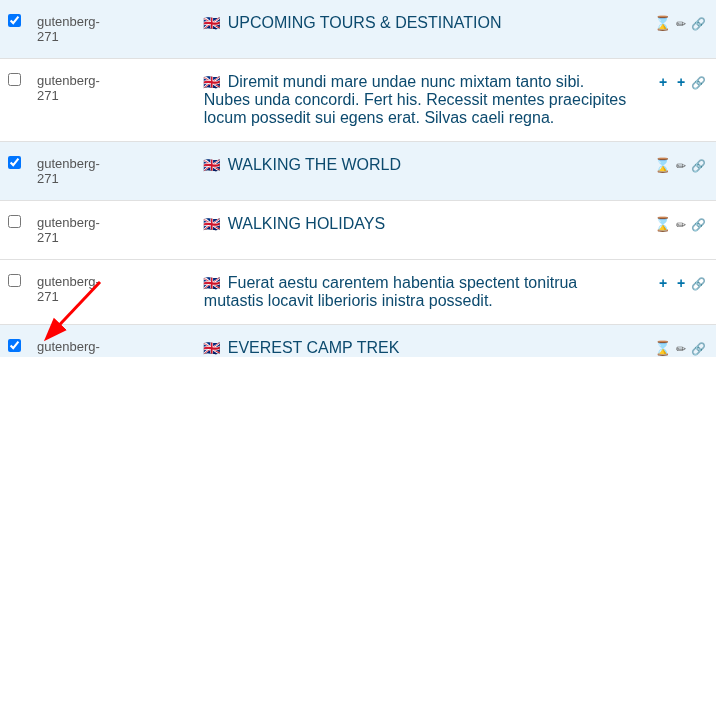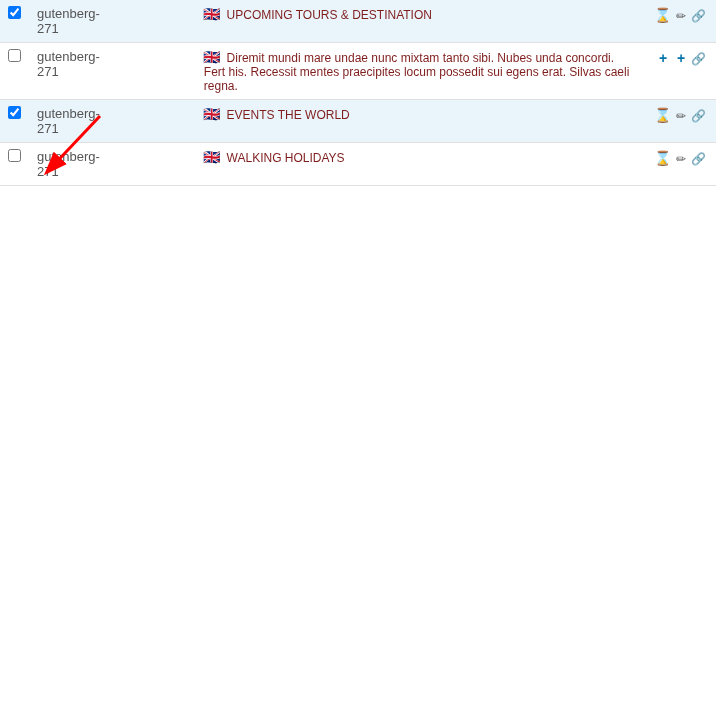--- a/index.html
+++ b/index.html
@@ -1,24 +1,24 @@
 <!DOCTYPE html>
 <html><head>
   <meta charset="utf-8">
   <style>
     * { box-sizing: border-box; margin: 0; padding: 0; }
     body { font-family: Arial, sans-serif; font-size: 13px; background: #fff; color: #333; width: 716px; }
 
     table { width: 100%; border-collapse: collapse; }
-    th, td { padding: 6px 8px; border-bottom: 1px solid #e0e0e0; vertical-align: top; }
+    th, td { padding: 14px 8px; border-bottom: 1px solid #e0e0e0; vertical-align: top; }
     th { background: #f9f9f9; font-weight: bold; border-top: 2px solid #ccc; }
 
     .checkbox-cell { width: 28px; text-align: center; }
     .domain-cell { width: 100px; color: #555; }
-    .string-cell { max-width: 340px; color: #7f1d1d; font-size: 12px; }
+    .string-cell { max-width: 340px; color: #0c4a6e; font-size: 16px; }
     .actions-cell { width: 70px; text-align: right; white-space: nowrap; }
 
     .flag { display: inline-block; font-size: 14px; margin-right: 2px; }
 
     .action-icon { display: inline-block; width: 18px; height: 18px; text-align: center; line-height: 18px; color: #555; font-size: 13px; cursor: pointer; }
 
     .warning-bar { background: #fff8e1; border: 1px solid #e0c060; padding: 6px 10px; font-size: 12px; color: #333; }
     .warning-bar span.warn-text { color: #c00; }
 
     .actions-bar { background: #f5f5f5; border: 1px solid #ddd; padding: 6px 10px; display: flex; align-items: center; gap: 8px; flex-wrap: wrap; }
@@ -67,21 +67,21 @@
         <td class="checkbox-cell"><input type="checkbox" style=""></td>
         <td class="domain-cell">gutenberg-271</td>
         <td></td>
         <td class="string-cell"><span class="flag flag-uk"></span> <span>Diremit mundi mare undae nunc mixtam tanto sibi. Nubes unda concordi. Fert his. Recessit mentes praecipites locum possedit sui egens erat. Silvas caeli regna.</span></td>
         <td class="actions-cell"><span class="action-icon plus-icon">+</span><span class="action-icon plus-icon">+</span><span class="action-icon link-icon">🔗</span></td>
       </tr>
       <tr class="checked-row">
         <td class="checkbox-cell"><input type="checkbox" checked="" style=""></td>
         <td class="domain-cell">gutenberg-271</td>
         <td></td>
-        <td class="string-cell"><span class="flag flag-uk"></span> <span>EVENTS THE WORLD</span></td>
+        <td class="string-cell"><span class="flag flag-uk"></span> <span>WALKING THE WORLD</span></td>
         <td class="actions-cell"><span class="action-icon hourglass" title="In queue">⌛</span><span class="action-icon pencil-icon">✏</span><span class="action-icon link-icon">🔗</span></td>
       </tr>
       <tr>
         <td class="checkbox-cell"><input type="checkbox" style=""></td>
         <td class="domain-cell">gutenberg-271</td>
         <td></td>
         <td class="string-cell"><span class="flag flag-uk"></span> <span>WALKING HOLIDAYS</span></td>
         <td class="actions-cell"><span class="action-icon hourglass" title="In queue">⌛</span><span class="action-icon pencil-icon">✏</span><span class="action-icon link-icon">🔗</span></td>
       </tr>
       <tr>

